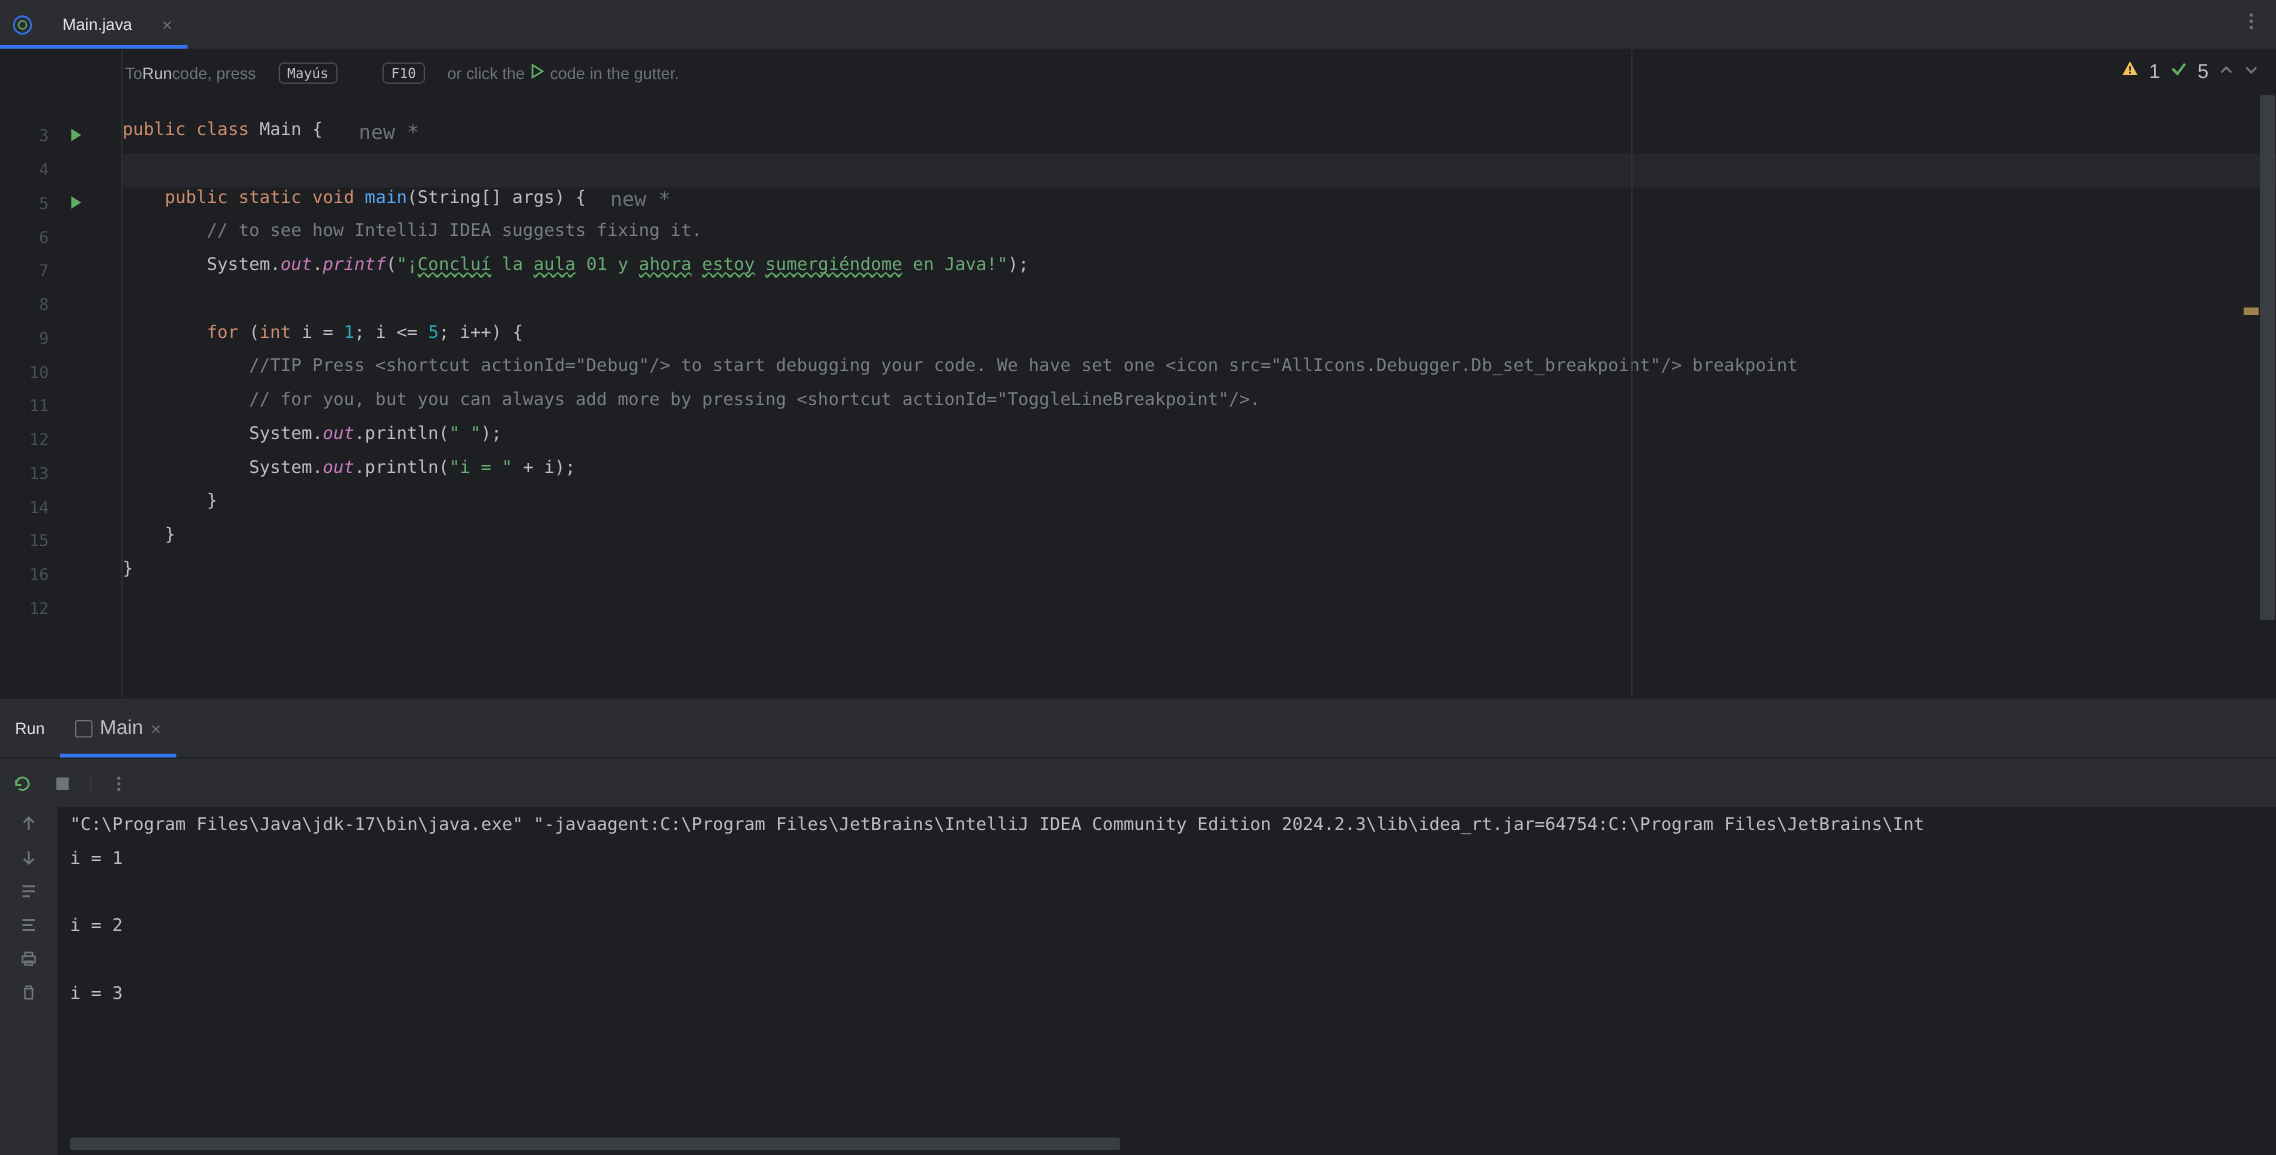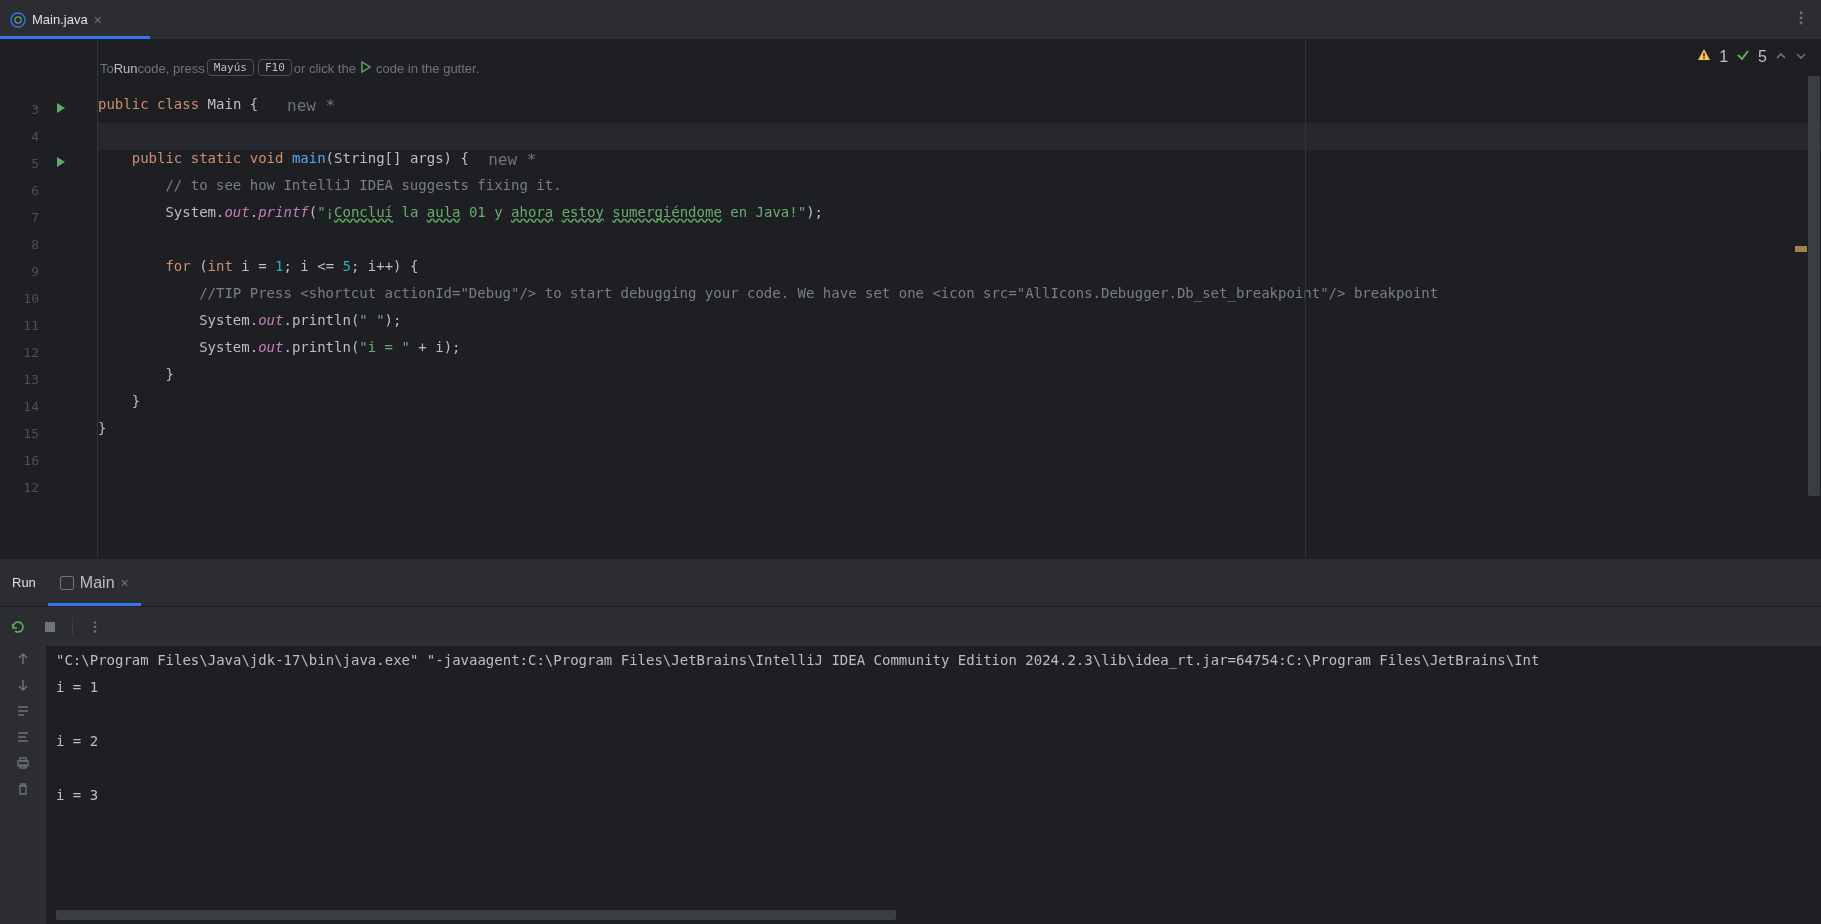--- a/index.html
+++ b/index.html
@@ -22,21 +22,21 @@
       display: flex;
       align-items: center;
       border-bottom: 1px solid #1e1f22;
       position: relative;
     }
     .file-tab {
       display: flex;
       align-items: center;
       padding: 0 10px;
       height: 100%;
-      gap: 6px;
+      gap: 24px;
     }
     .file-icon {
       width: 16px;
       height: 16px;
       display: inline-flex;
       align-items: center;
       justify-content: center;
     }
     .file-tab-name {
       font-size: 13px;
@@ -66,36 +66,36 @@
       height: 518px;
       position: relative;
     }
     .hint-bar {
       position: absolute;
       top: 0;
       left: 100px;
       right: 0;
       height: 36px;
       display: flex;
-      align-items: flex-end;
+      align-items: center;
       font-size: 13px;
       color: #6f737a;
       z-index: 2;
     }
     .hint-bar .run-word {
       color: #bcbec4;
     }
     .kbd {
       display: inline-block;
       border: 1px solid #4e5157;
       border-radius: 4px;
       padding: 1px 6px;
       font-size: 11px;
       color: #bcbec4;
-      margin: 0 2px;
+      margin: 0 18px;
       font-family: monospace;
     }
     .green-play {
       color: #5fad65;
       margin: 0 4px;
     }
     .inspection-area {
       position: absolute;
       right: 14px;
       top: 8px;
@@ -393,20 +393,21 @@
     <div class="yellow-mark"></div>
 
     <div class="code-line"><span class="kw">public </span><span class="kw">class </span><span class="cls">Main </span><span>{</span><span class="hint-gray">   new *</span></div>
     <div class="code-line selected"></div>
     <div class="code-line"><span class="kw">    public </span><span class="kw">static </span><span class="kw">void </span><span class="method">main</span><span>(String[] args) {</span><span class="hint-gray">  new *</span></div>
     <div class="code-line"><span class="cmt">        // to see how IntelliJ IDEA suggests fixing it.</span></div>
     <div class="code-line"><span>        System.</span><span class="field">out</span><span>.</span><span class="field">printf</span><span>(</span><span class="str">"¡</span><span class="str typo">Concluí</span><span class="str"> la </span><span class="str typo">aula</span><span class="str"> 01 y </span><span class="str typo">ahora</span><span class="str"> </span><span class="str typo">estoy</span><span class="str"> </span><span class="str typo">sumergiéndome</span><span class="str"> en Java!"</span><span>);</span></div>
     <div class="code-line"></div>
     <div class="code-line"><span>        </span><span class="kw">for </span><span>(</span><span class="kw">int </span><span class="var">i</span><span> = </span><span class="num">1</span><span>; </span><span class="var">i</span><span> &lt;= </span><span class="num">5</span><span>; </span><span class="var">i</span><span>++) {</span></div>
     <div class="code-line"><span class="cmt">            //TIP Press &lt;shortcut actionId="Debug"/&gt; to start debugging your code. We have set one &lt;icon src="AllIcons.Debugger.Db_set_breakpoint"/&gt; breakpoint</span></div>
+    <div class="code-line"><span class="cmt">            // for you, but you can always add more by pressing &lt;shortcut actionId="ToggleLineBreakpoint"/&gt;.</span></div>
     <div class="code-line"><span>            System.</span><span class="field">out</span><span>.println(</span><span class="str">" "</span><span>);</span></div>
     <div class="code-line"><span>            System.</span><span class="field">out</span><span>.println(</span><span class="str">"i = "</span><span> + </span><span class="var">i</span><span>);</span></div>
     <div class="code-line"><span>        }</span></div>
     <div class="code-line"><span>    }</span></div>
     <div class="code-line"><span>}</span></div>
   </div>
 </div>
 
 <div class="run-panel-header">
   <span class="run-label">Run</span>

